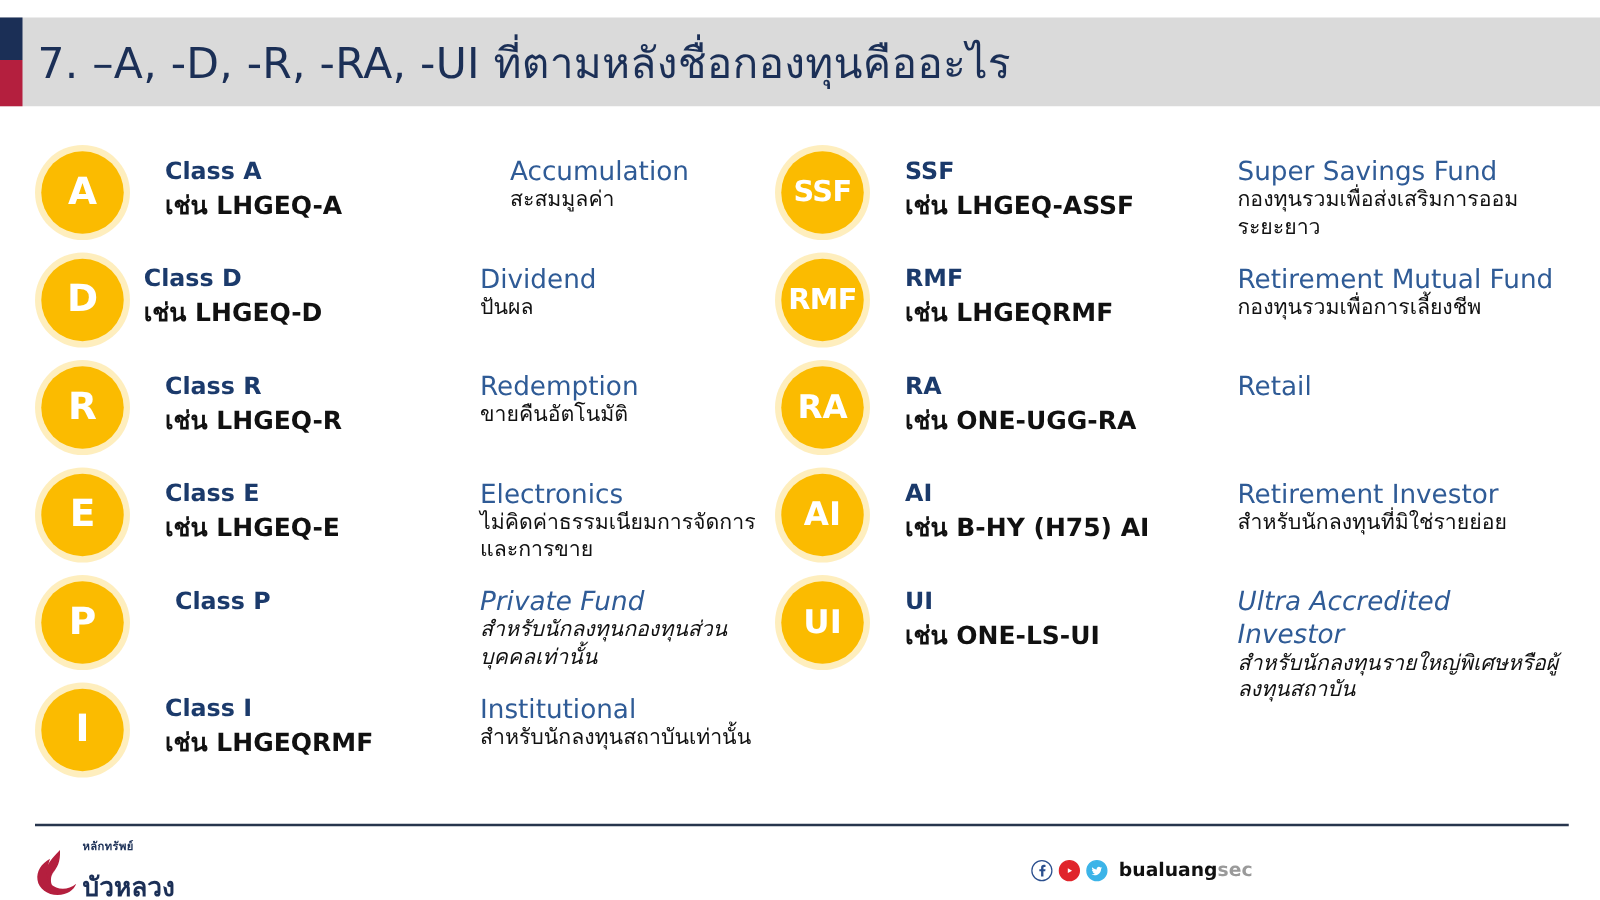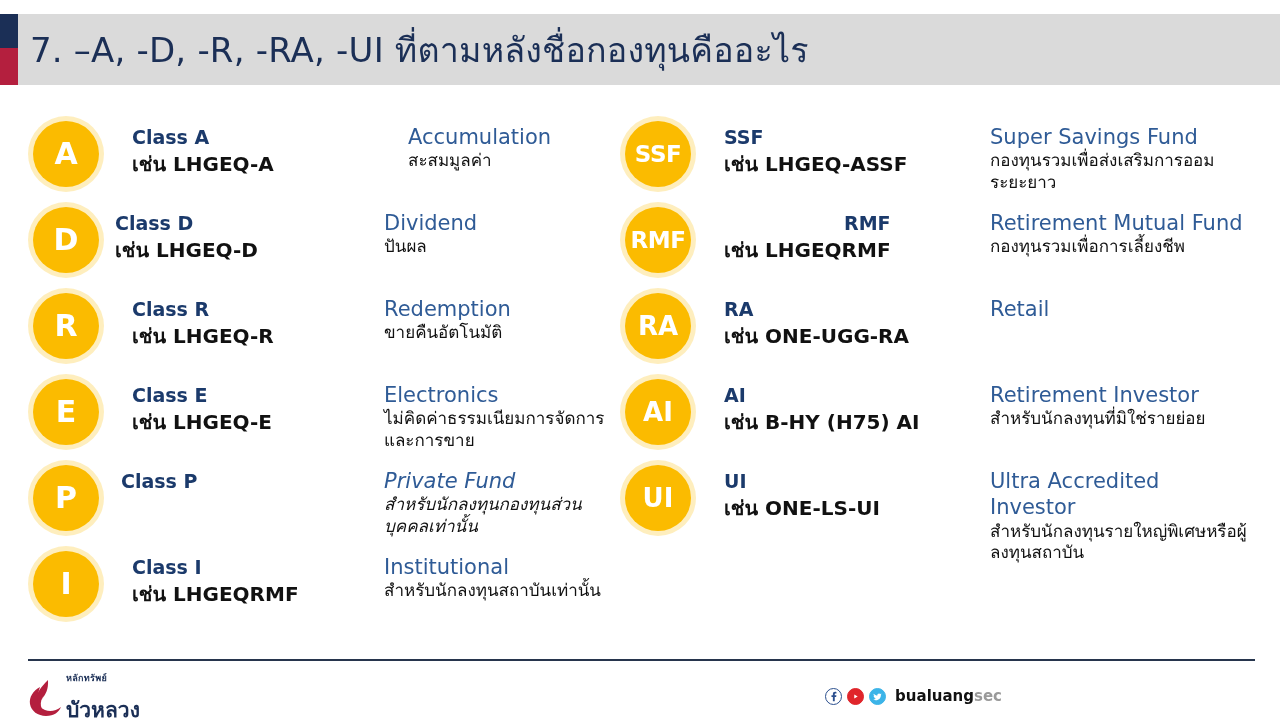--- a/index.html
+++ b/index.html
@@ -264,21 +264,21 @@
         </div>
         <div class="desccol" style="left: 356px; top: 276px; width: 240px;">
           <div class="desc-en">Electronics</div>
           <div class="desc-th">ไม่คิดค่าธรรมเนียมการจัดการและการขาย</div>
         </div>
         <div class="entry" style="top: 360px; left: 0px;">
           <div class="badge-wrap">
             <div class="badge-halo"></div>
             <div class="badge sz1">P</div>
           </div>
-          <div class="namecol" style="margin-left: 17px;">
+          <div class="namecol" style="margin-left: 36px;">
             <div class="name-en">Class P</div>
           </div>
         </div>
         <div class="desccol" style="left: 356px; top: 362px; width: 240px; font-style: italic;">
           <div class="desc-en">Private Fund</div>
           <div class="desc-th">สำหรับนักลงทุนกองทุนส่วนบุคคลเท่านั้น</div>
         </div>
         <div class="entry" style="top: 446px; left: 0px;">
           <div class="badge-wrap">
             <div class="badge-halo"></div>
@@ -302,21 +302,21 @@
           </div>
           <div class="namecol" style="margin-left: 28px;">
             <div class="name-en">SSF</div>
             <div class="name-th">เช่น LHGEQ-ASSF</div>
           </div>
         </div>
         <div class="desccol" style="left: 370px; top: 18px; width: 260px;">
           <div class="desc-en">Super Savings Fund</div>
           <div class="desc-th">กองทุนรวมเพื่อส่งเสริมการออมระยะยาว</div>
         </div>
-        <div class="entry" style="top: 102px; left: 0px; text-align: right;">
+        <div class="entry" style="top: 102px; left: 0px;">
           <div class="badge-wrap">
             <div class="badge-halo"></div>
             <div class="badge sz3">RMF</div>
           </div>
           <div class="namecol" style="margin-left: 28px;">
             <div class="name-en">RMF</div>
             <div class="name-th">เช่น LHGEQRMF</div>
           </div>
         </div>
         <div class="desccol" style="left: 370px; top: 104px; width: 260px;">
@@ -353,21 +353,21 @@
         <div class="entry" style="top: 360px; left: 0px;">
           <div class="badge-wrap">
             <div class="badge-halo"></div>
             <div class="badge sz2">UI</div>
           </div>
           <div class="namecol" style="margin-left: 28px;">
             <div class="name-en">UI</div>
             <div class="name-th">เช่น ONE-LS-UI</div>
           </div>
         </div>
-        <div class="desccol" style="left: 370px; top: 362px; width: 260px;">
+        <div class="desccol" style="left: 370px; top: 362px; width: 260px; font-style: italic;">
           <div class="desc-en">Ultra Accredited Investor</div>
           <div class="desc-th">สำหรับนักลงทุนรายใหญ่พิเศษหรือผู้ลงทุนสถาบัน</div>
         </div>
       </div>
   </div>
 
   <div class="footer-rule"></div>
 
   <div class="logo">
     <span class="logo-mark">

